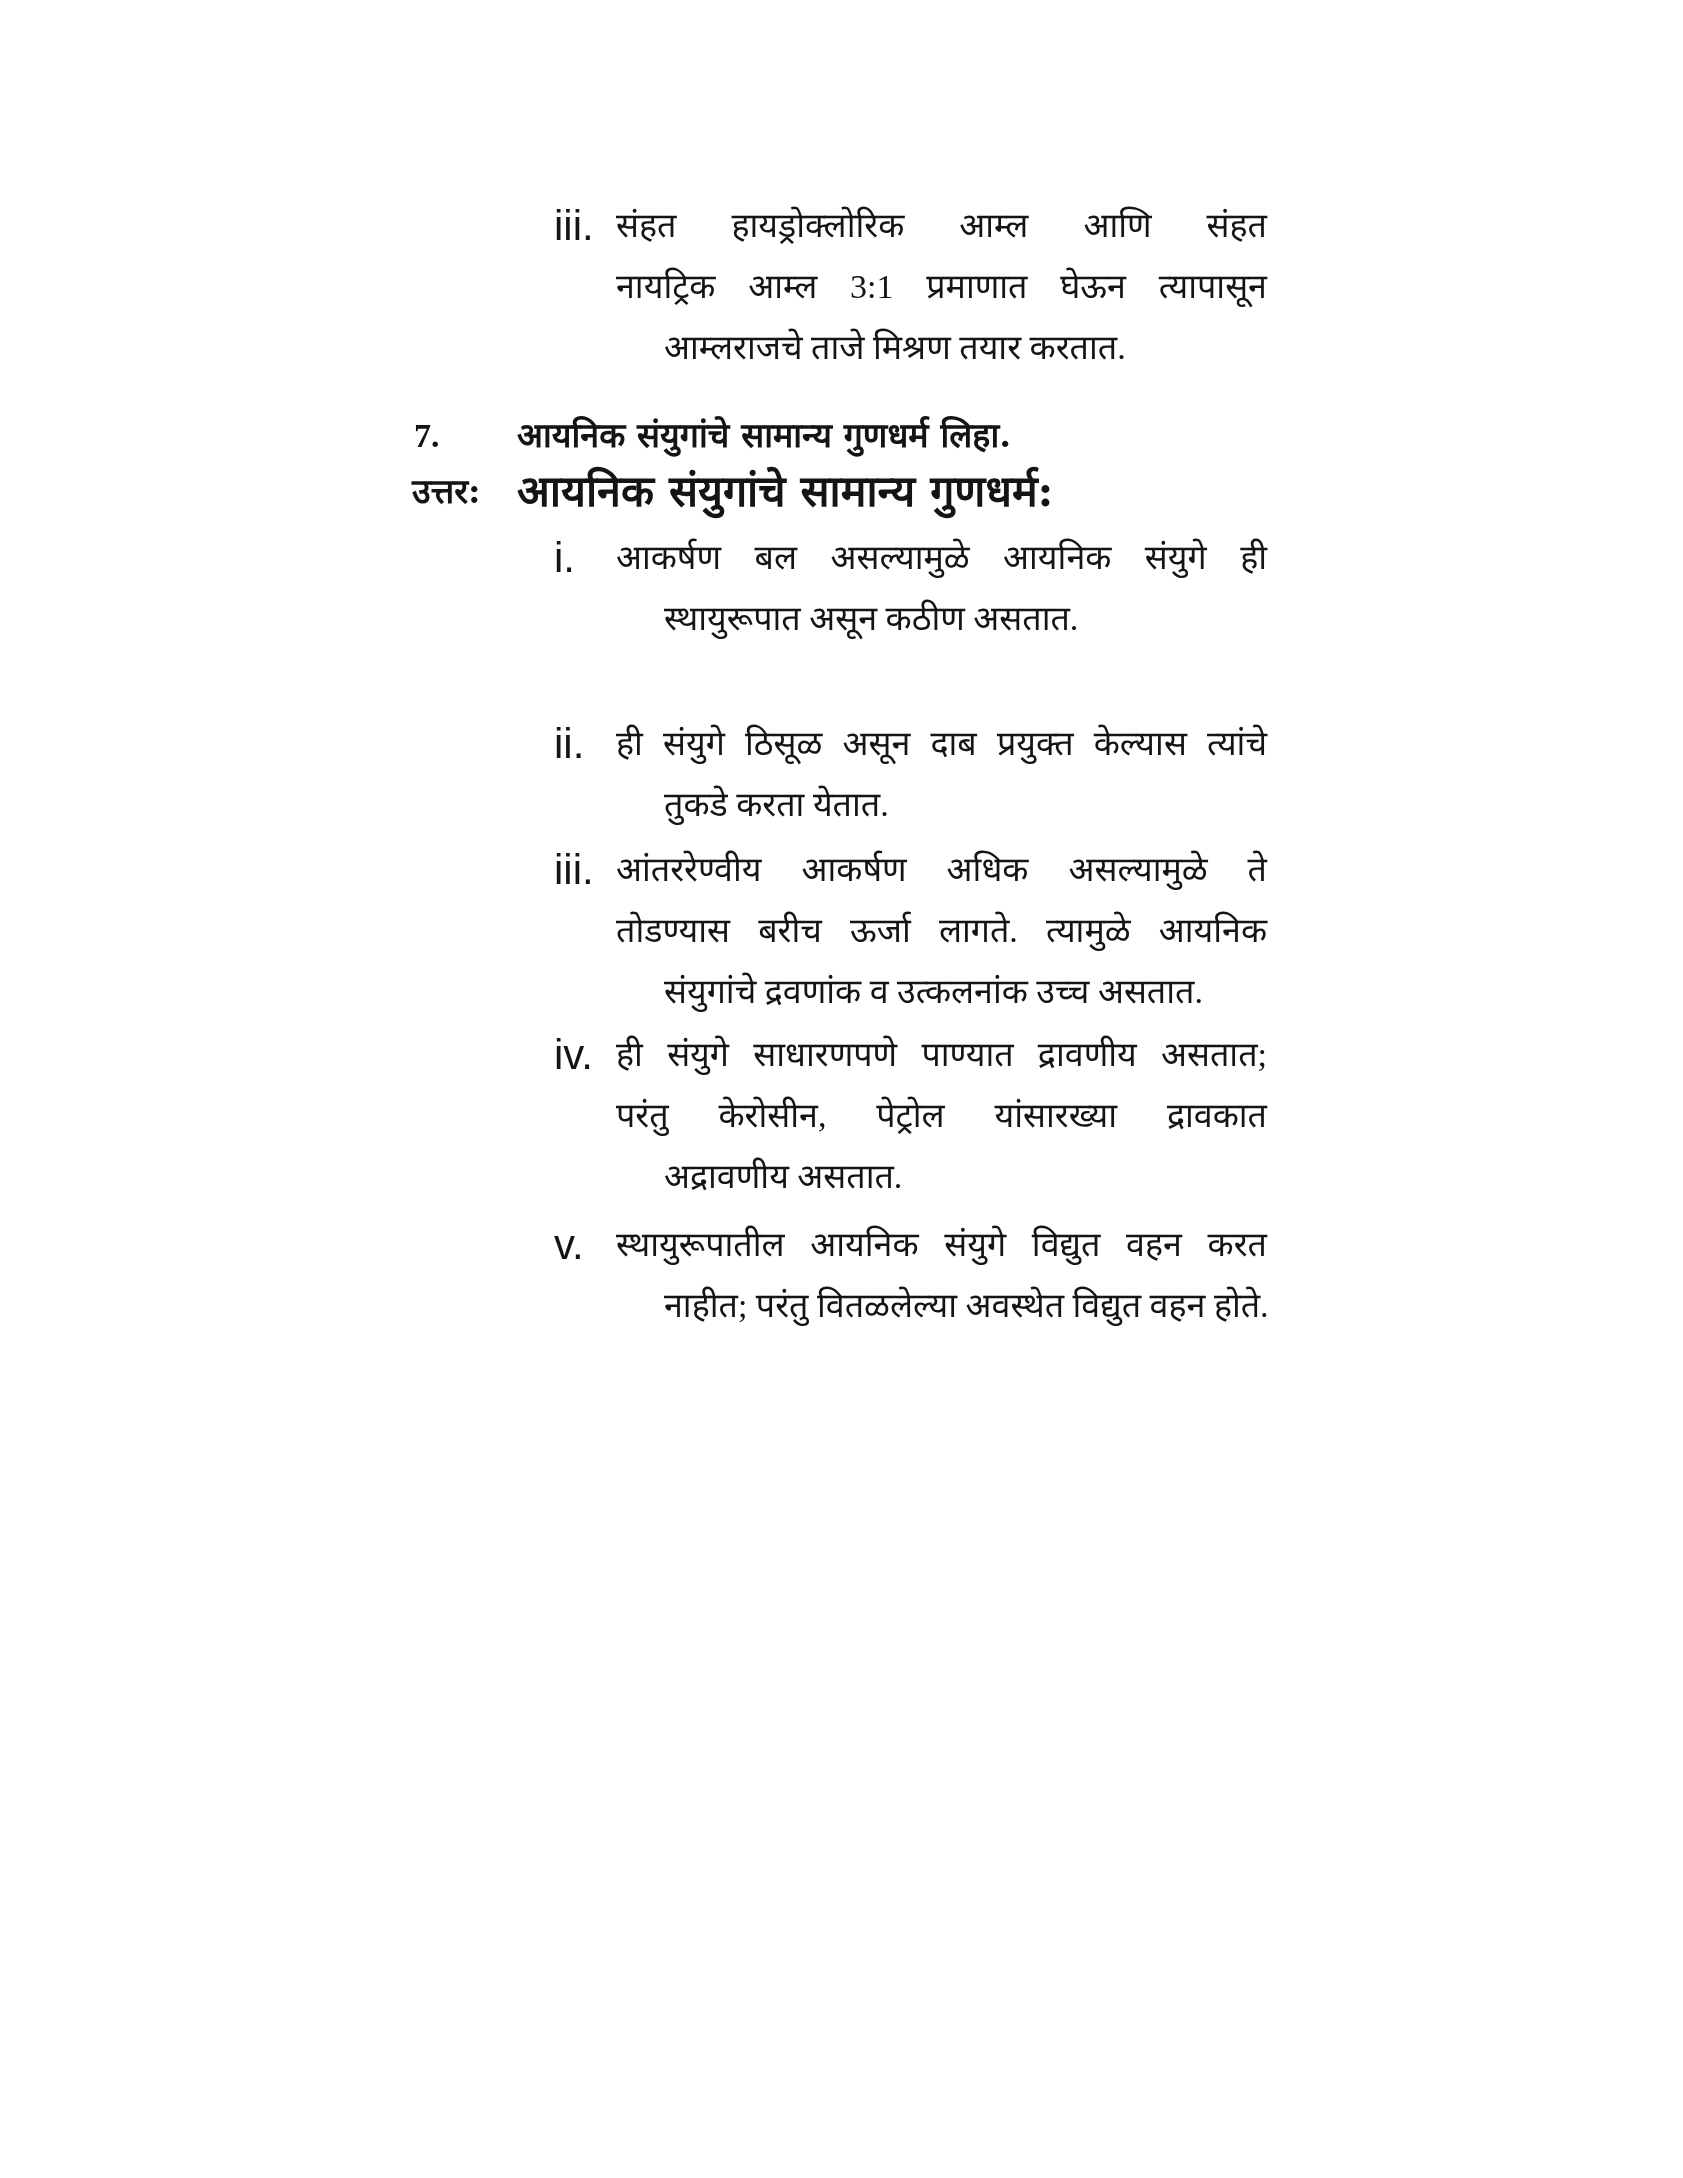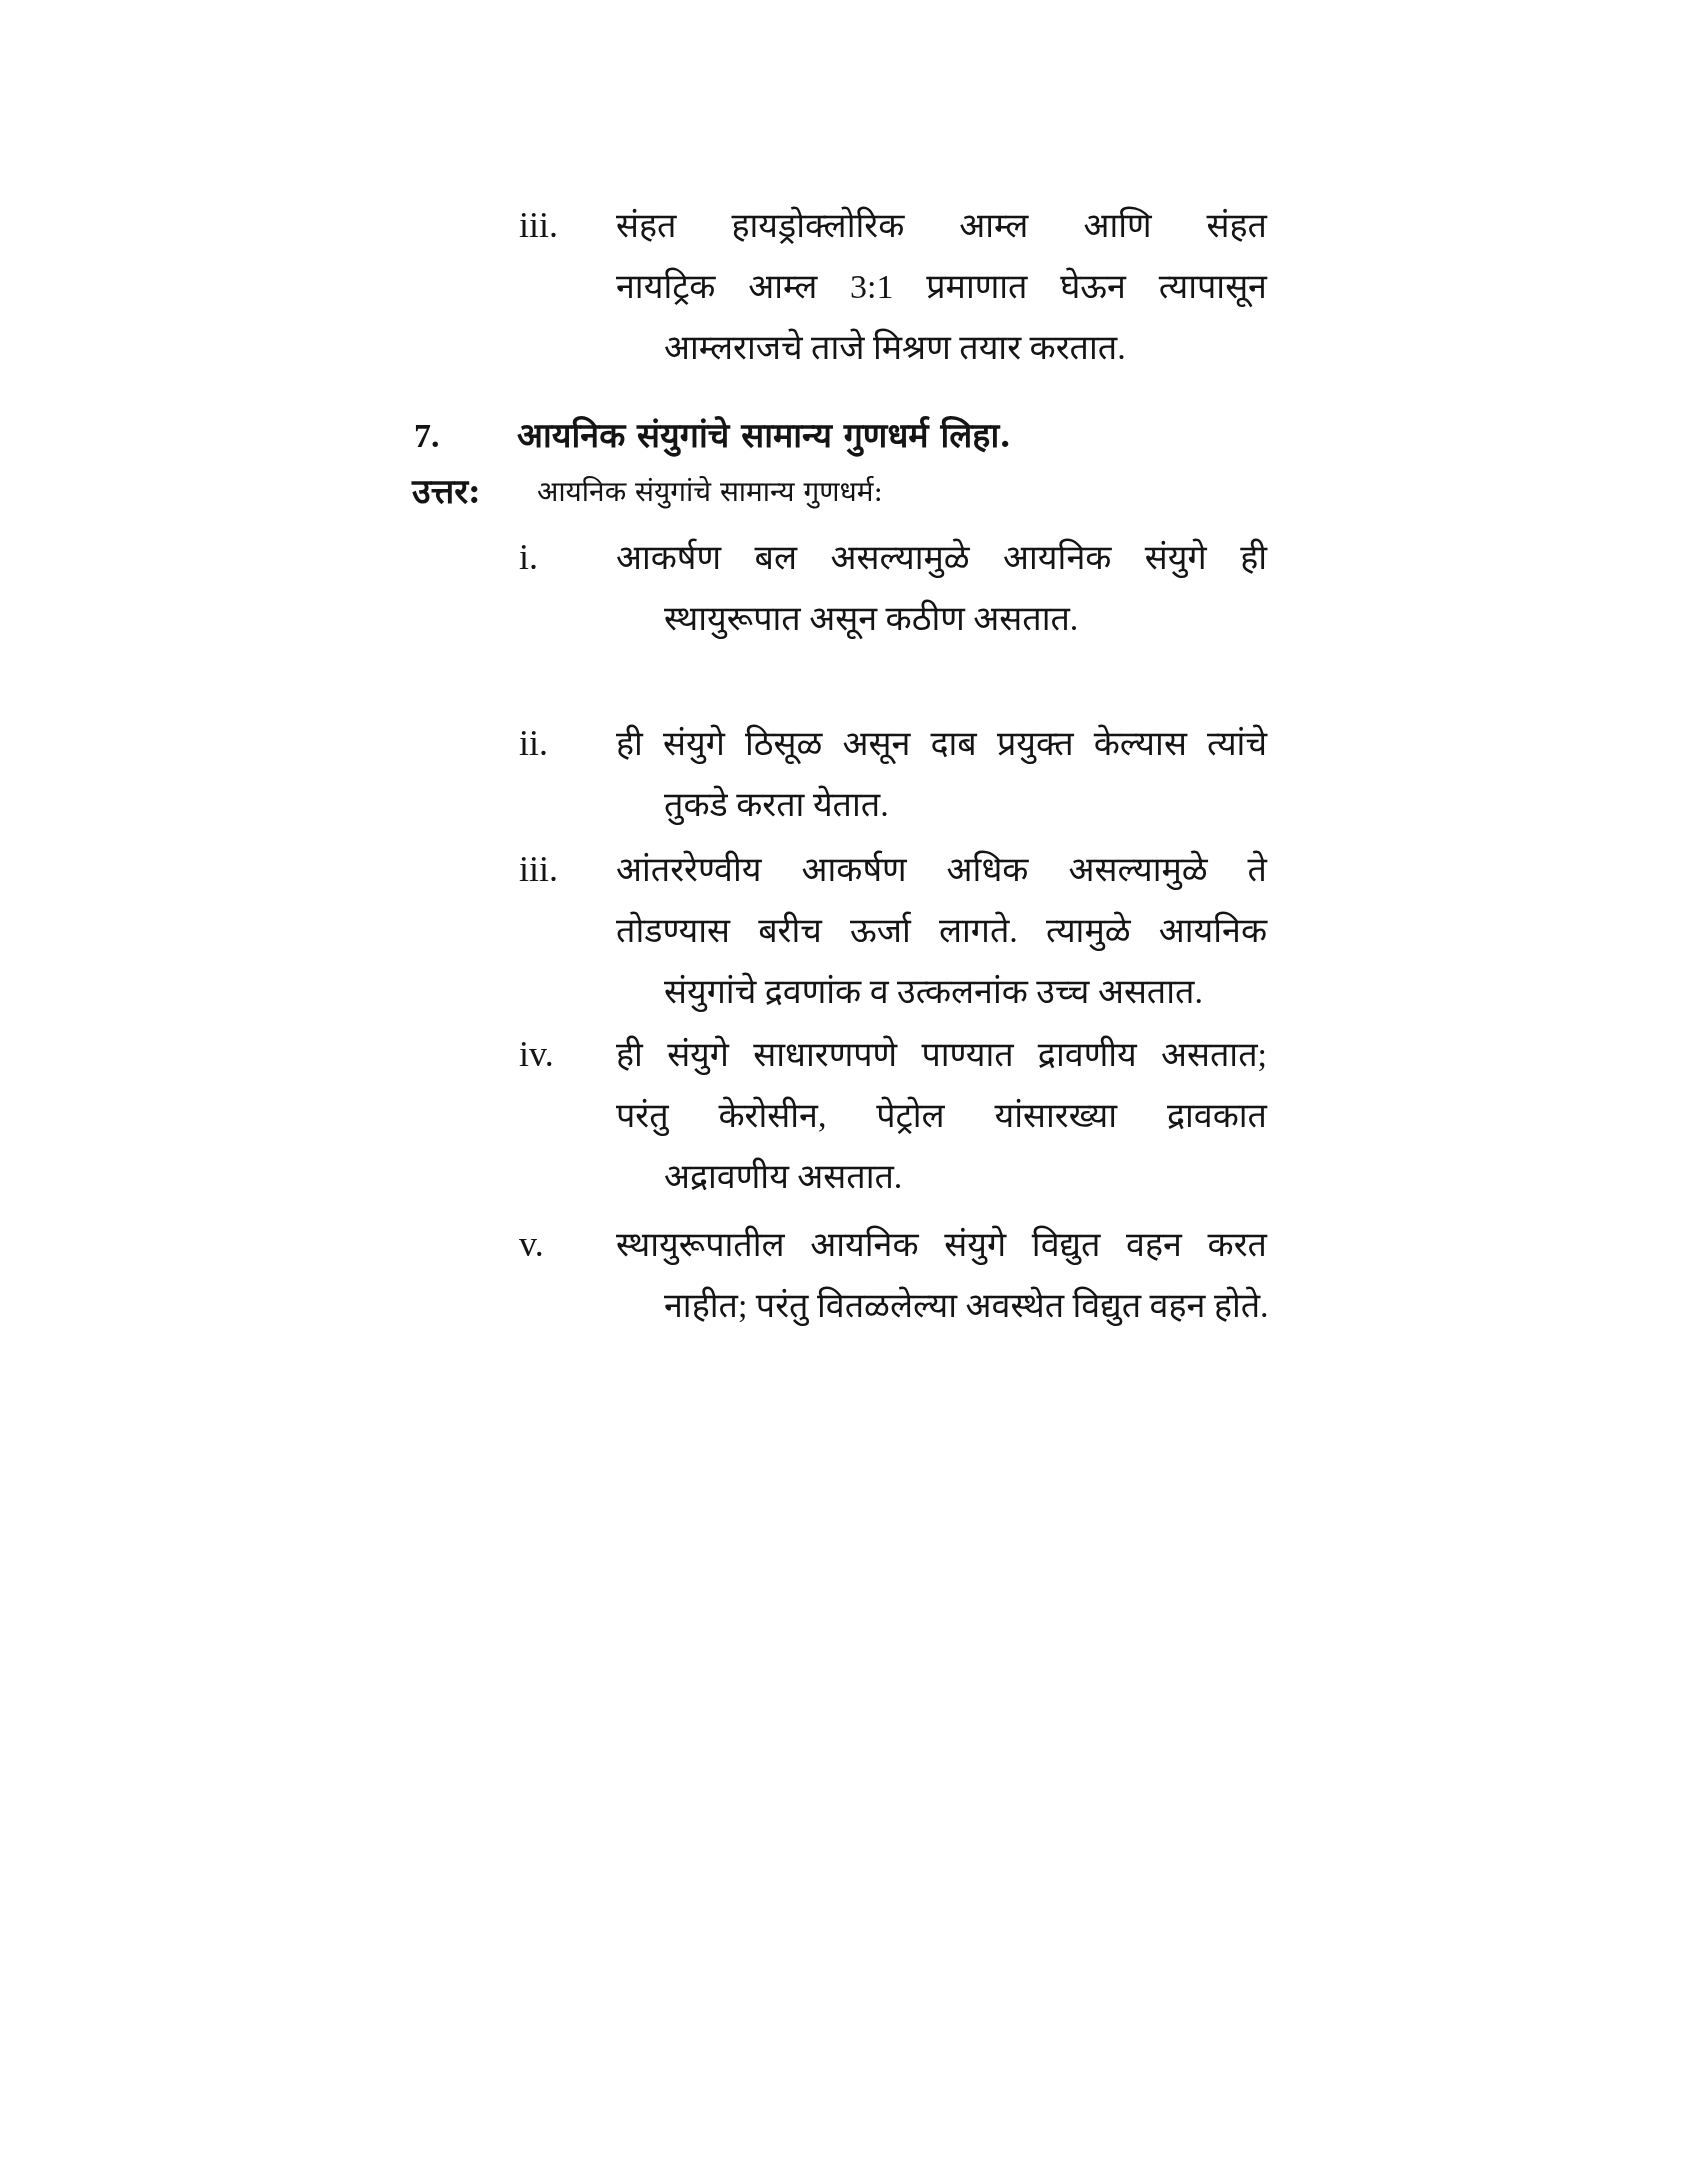--- a/index.html
+++ b/index.html
@@ -1,29 +1,29 @@
 <!DOCTYPE html>
 <html><head>
 <meta charset="utf-8">
 <style>
   html, body { margin: 0; padding: 0; background: #ffffff; }
   body { width: 1683px; height: 2178px; position: relative; overflow: hidden;
          font-family: "DejaVu Serif", "Liberation Serif", serif; color: #141414; }
   .page { position: absolute; left: 0; top: 0; width: 1683px; height: 2178px; }
-  .num { position: absolute; font-family: Liberation Serif, serif;
-         font-size: 36px; line-height: 61px; }
+  .num { position: absolute; font-family: Liberation Sans, sans-serif;
+         font-size: 42px; line-height: 61px; margin-left: 35px; }
   .body-text { position: absolute; left: 616px; width: 651px; font-size: 34px;
                line-height: 61px; text-align: justify; text-align-last: left; font-family: Liberation Serif, serif; }
   .body-text .ln { display: block; text-align: justify; text-align-last: justify; white-space: nowrap; }
   .body-text .ln.last { text-align-last: left; margin-left: 48px; }
   .q-num { position: absolute; left: 414px; font-family: "Liberation Serif", serif;
            font-size: 34px; font-weight: bold; line-height: 61px; }
   .q-text { position: absolute; left: 517px; font-size: 34px; font-weight: bold; line-height: 61px; white-space: nowrap; }
   .ans-label { position: absolute; left: 412px; font-size: 34px; font-weight: bold; line-height: 61px; white-space: nowrap; }
-  .ans-text { position: absolute; left: 537px; font-size: 28px; font-weight: normal; line-height: 61px; white-space: nowrap; }
+  .ans-text { position: absolute; left: 517px; font-size: 43px; font-weight: bold; line-height: 61px; white-space: nowrap; }
 </style>
 </head>
 <body>
 
 <div class="page">
 
   <div>
     <span class="num" style="left:519px; top:195px;">iii.</span>
     <div class="body-text" style="top:195px;">
       <span class="ln">संहत हायड्रोक्लोरिक आम्ल आणि संहत</span>

